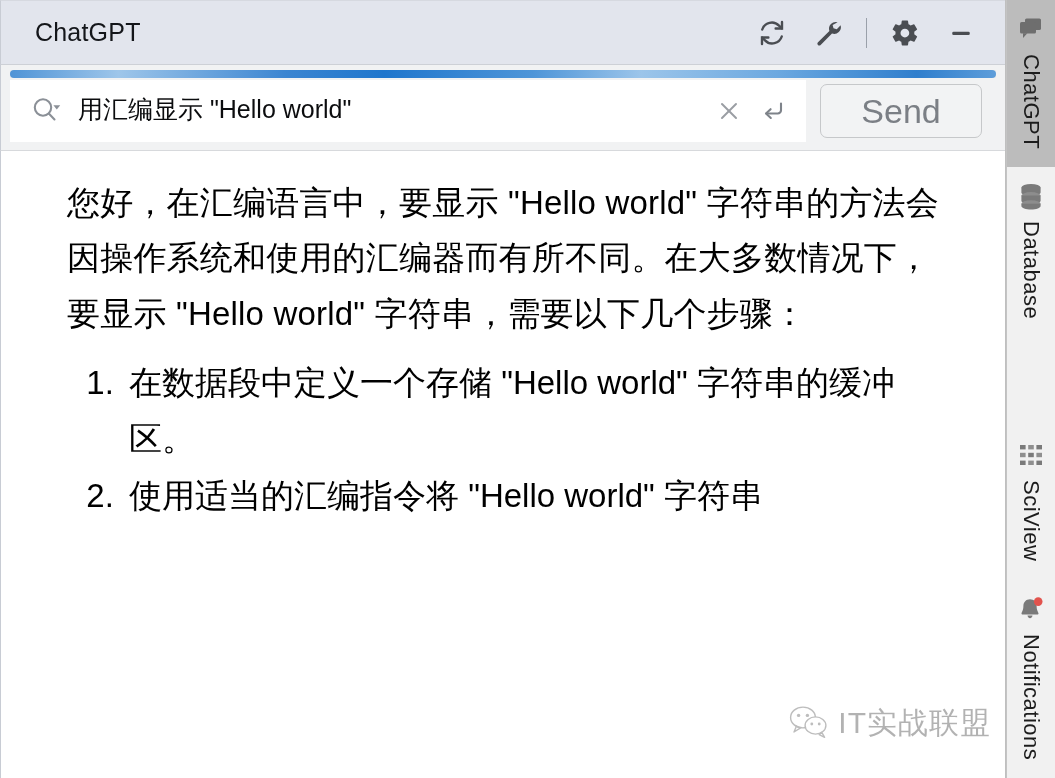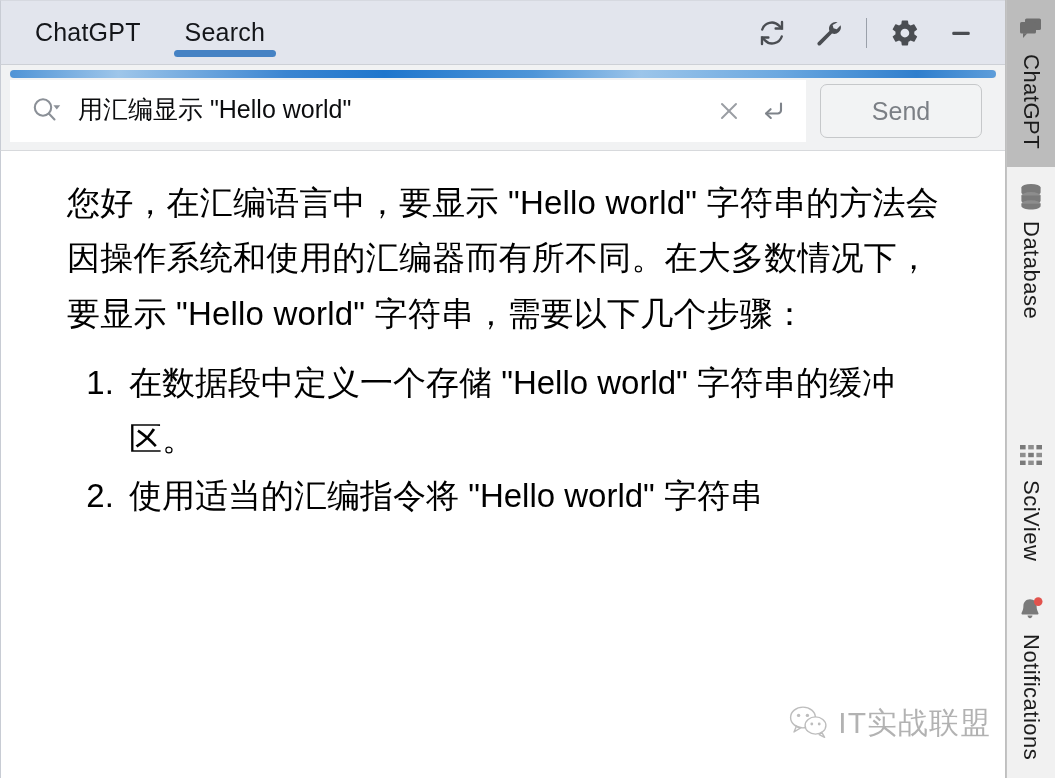--- a/index.html
+++ b/index.html
@@ -193,21 +193,21 @@
     align-items: center;
     justify-content: center;
   }
   .send-button {
     width: 160px;
     height: 52px;
     border: 1px solid #c6c8ca;
     border-radius: 7px;
     background: #f2f3f4;
     color: #7b7f85;
-    font-size: 25px;
+    font-size: 34px;
     font-family: "Liberation Sans", sans-serif;
     display: flex;
     align-items: center;
     justify-content: center;
     cursor: default;
     text-align: center;
   }
 
   
   .answer-body {
@@ -308,24 +308,20 @@
 <div id="app">
 
   <div class="main-col">
 
     <div class="toolwindow-header">
 
       <div class="tabs">
         <div class="tab">
           <span>ChatGPT</span>
 
-        </div>
-        <div class="tab active">
-          <span>Search</span>
-          <span class="tab-underline"></span>
         </div>
       </div>
 
       <div class="header-spacer"></div>
 
       <div class="header-actions">
 
         <div class="hicon">
           <svg width="30" height="30" viewBox="0 0 24 24" fill="none" stroke="#4a4d52" stroke-width="1.9" stroke-linecap="round">
             <path d="M4.2 9.2a8 8 0 0 1 13.4-3.1l2.2 2.2"></path>

